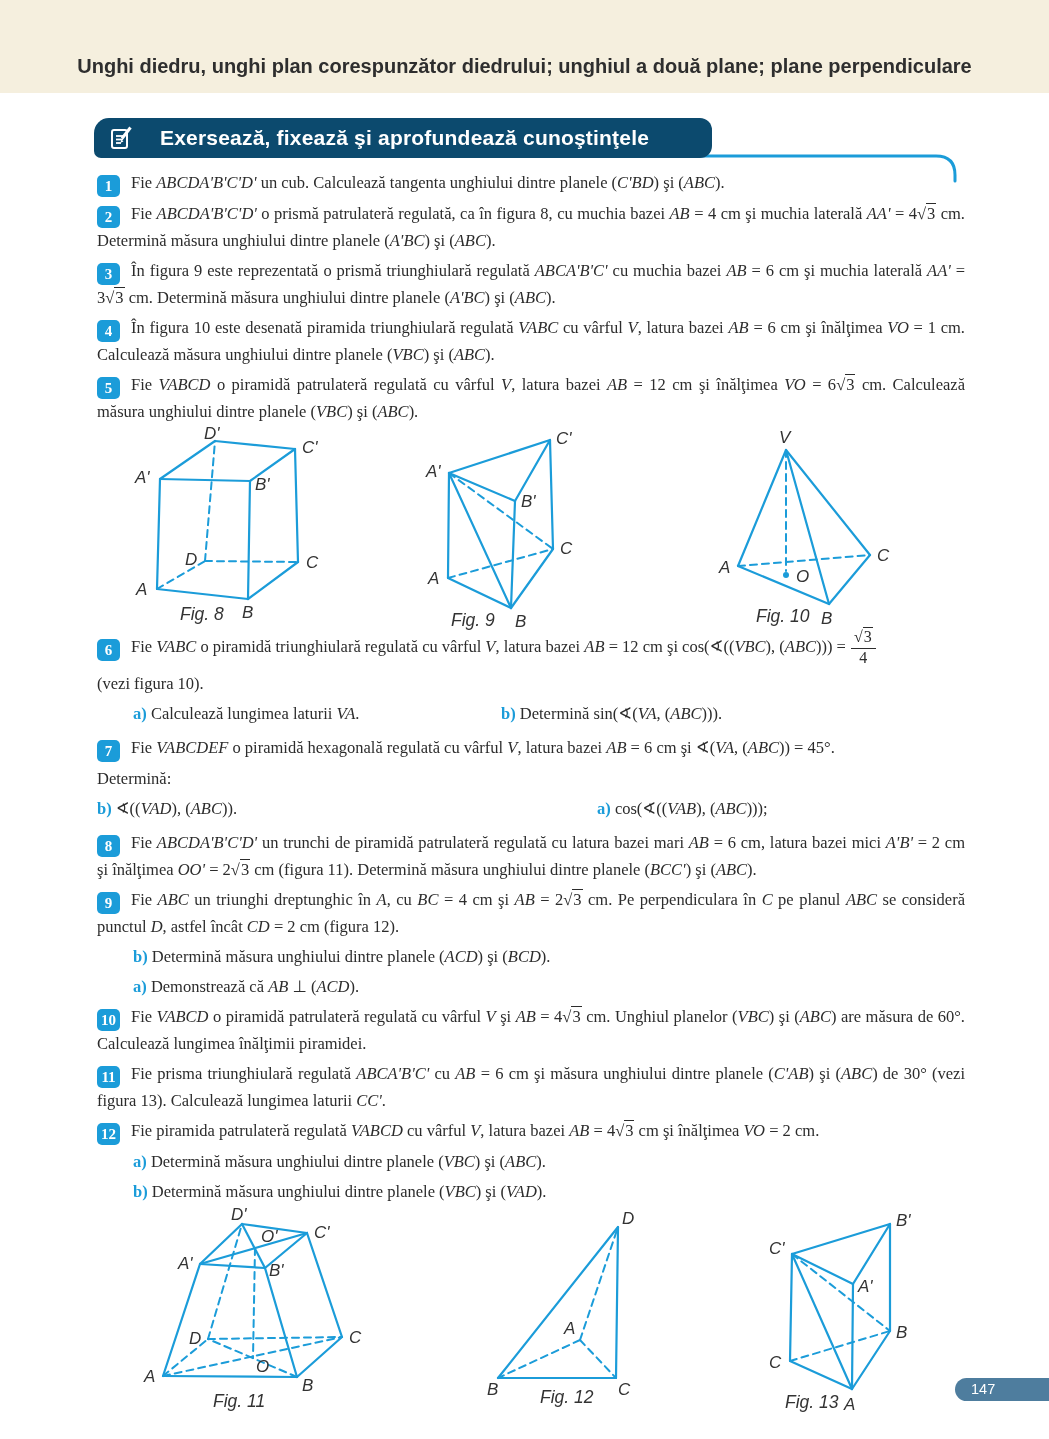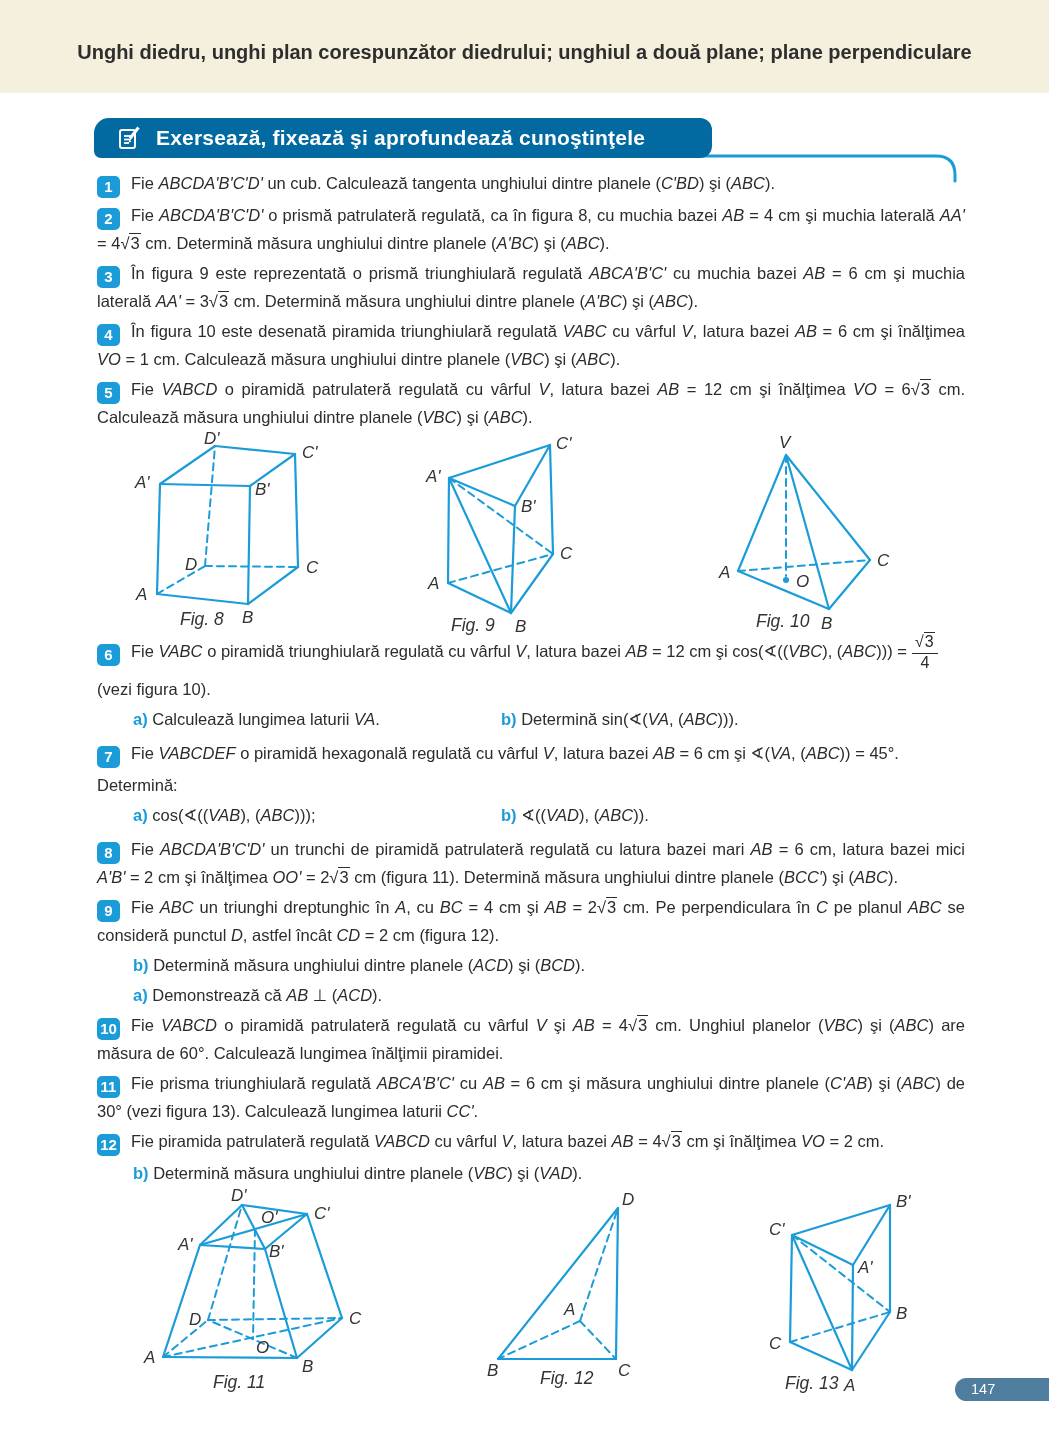--- a/index.html
+++ b/index.html
@@ -1,33 +1,33 @@
 <!DOCTYPE html>
 <html lang="ro"><head>
 <meta charset="utf-8">
 <style>
   html,body{margin:0;padding:0;}
   body{font-family:"Liberation Sans","DejaVu Sans",sans-serif;background:#e8e8e8;}
   .page{position:relative;width:1049px;height:1439px;background:#ffffff;overflow:hidden;margin:0 auto;}
 
   
-  .band{height:93px;background:#f5efde;display:flex;align-items:flex-end;justify-content:center;box-sizing:border-box;padding-bottom:29px;}
+  .band{height:93px;background:#f5efde;display:flex;align-items:flex-end;justify-content:center;box-sizing:border-box;padding-bottom:15px;}
   .band h1{margin:0;font-size:20px;font-weight:bold;color:#2e2e2e;font-family:"Liberation Sans","DejaVu Sans",sans-serif;}
 
   .content{width:868px;margin-left:97px;}
 
   
   .banner-wrap{position:relative;margin-top:25px;height:40px;}
-  .banner{position:absolute;left:-3px;top:0;width:618px;height:40px;background:#0369a1;border-radius:15px 12px 12px 7px;display:flex;align-items:center;gap:13px;padding-left:23px;box-sizing:border-box;z-index:2;}
+  .banner{position:absolute;left:-3px;top:0;width:618px;height:40px;background:#0c4a6e;border-radius:15px 12px 12px 7px;display:flex;align-items:center;gap:25px;padding-left:15px;box-sizing:border-box;z-index:2;}
   .banner .btitle{color:#fff;font-size:21px;font-weight:bold;letter-spacing:.2px;}
   .banner-tail{position:absolute;left:380px;top:36px;width:500px;height:30px;z-index:1;}
 
   
   .items{margin-top:12px;}
-  .item{font-size:16.5px;line-height:26px;color:#2c2c2c;text-align:justify;margin:0 0 4px 0;}
+  .item{font-size:16.5px;line-height:26px;color:#2c2c2c;text-align:justify;margin:0 0 4px 0;font-family:Liberation Serif, serif;}
   .item i{font-style:italic;}
   .badge{display:inline-block;min-width:23px;height:22px;background:#1b9cd9;color:#fff;border-radius:5px;text-align:center;font-weight:bold;font-style:normal;font-size:15px;line-height:22px;margin-right:11px;vertical-align:-3px;padding:0 1px;box-sizing:border-box;}
   .cont{margin-top:0;}
   .slab{color:#1b9cd9;font-weight:bold;}
   .subrow{display:flex;margin:0 0 4px 0;}
   .sub1{margin-left:36px;width:368px;}
   .sub2{flex:1;}
   .substack .srow{margin-left:36px;}
 
   
@@ -171,38 +171,39 @@
       <p class="item"><span class="badge">6</span><span>Fie <i>VABC</i> o piramidă triunghiulară regulată cu vârful <i>V</i>, latura bazei <i>AB</i> = 12 cm şi cos(∢((<i>VBC</i>), (<i>ABC</i>))) =</span><span class="frac"><span class="fnum"><span class="sq"><span class="sqs">√</span><span class="sqr">3</span></span></span><span class="fden">4</span></span></p>
       <p class="item cont">(vezi figura 10).</p>
       <div class="subrow">
         <div class="item sub1"><span class="slab">a)</span> <span>Calculează lungimea laturii <i>VA</i>.</span></div>
         <div class="item sub2"><span class="slab">b)</span> <span>Determină sin(∢(<i>VA</i>, (<i>ABC</i>))).</span></div>
       </div>
 
       <p class="item"><span class="badge">7</span><span>Fie <i>VABCDEF</i> o piramidă hexagonală regulată cu vârful <i>V</i>, latura bazei <i>AB</i> = 6 cm şi ∢(<i>VA</i>, (<i>ABC</i>)) = 45°.</span></p>
       <p class="item cont">Determină:</p>
       <div class="subrow">
+        <div class="item sub2"><span class="slab">b)</span> <span>∢((<i>VAD</i>), (<i>ABC</i>)).</span></div>
         <div class="item sub1"><span class="slab">a)</span> <span>cos(∢((<i>VAB</i>), (<i>ABC</i>)));</span></div>
-        <div class="item sub2"><span class="slab">b)</span> <span>∢((<i>VAD</i>), (<i>ABC</i>)).</span></div>
       </div>
 
       <p class="item"><span class="badge">8</span><span>Fie <i>ABCDA'B'C'D'</i> un trunchi de piramidă patrulateră regulată cu latura bazei mari <i>AB</i> = 6 cm, latura bazei mici <i>A'B'</i> = 2 cm şi înălţimea <i>OO'</i> = 2<span class="sq"><span class="sqs">√</span><span class="sqr">3</span></span> cm (figura 11). Determină măsura unghiului dintre planele (<i>BCC'</i>) şi (<i>ABC</i>).</span></p>
 
       <p class="item"><span class="badge">9</span><span>Fie <i>ABC</i> un triunghi dreptunghic în <i>A</i>, cu <i>BC</i> = 4 cm şi <i>AB</i> = 2<span class="sq"><span class="sqs">√</span><span class="sqr">3</span></span> cm. Pe perpendiculara în <i>C</i> pe planul <i>ABC</i> se consideră punctul <i>D</i>, astfel încât <i>CD</i> = 2 cm (figura 12).</span></p>
       <div class="substack">
         <div class="item srow"><span class="slab">b)</span> <span>Determină măsura unghiului dintre planele (<i>ACD</i>) şi (<i>BCD</i>).</span></div>
         <div class="item srow"><span class="slab">a)</span> <span>Demonstrează că <i>AB</i> ⊥ (<i>ACD</i>).</span></div>
       </div>
 
       <p class="item"><span class="badge">10</span><span>Fie <i>VABCD</i> o piramidă patrulateră regulată cu vârful <i>V</i> şi <i>AB</i> = 4<span class="sq"><span class="sqs">√</span><span class="sqr">3</span></span> cm. Unghiul planelor (<i>VBC</i>) şi (<i>ABC</i>) are măsura de 60°. Calculează lungimea înălţimii piramidei.</span></p>
 
       <p class="item"><span class="badge">11</span><span>Fie prisma triunghiulară regulată <i>ABCA'B'C'</i> cu <i>AB</i> = 6 cm şi măsura unghiului dintre planele (<i>C'AB</i>) şi (<i>ABC</i>) de 30° (vezi figura 13). Calculează lungimea laturii <i>CC'</i>.</span></p>
 
       <p class="item"><span class="badge">12</span><span>Fie piramida patrulateră regulată <i>VABCD</i> cu vârful <i>V</i>, latura bazei <i>AB</i> = 4<span class="sq"><span class="sqs">√</span><span class="sqr">3</span></span> cm şi înălţimea <i>VO</i> = 2 cm.</span></p>
       <div class="substack">
+        <div class="item srow"><span class="slab">a)</span> <span>Determină măsura unghiului dintre planele (<i>VBC</i>) şi (<i>ABC</i>).</span></div>
         <div class="item srow"><span class="slab">b)</span> <span>Determină măsura unghiului dintre planele (<i>VBC</i>) şi (<i>VAD</i>).</span></div>
       </div>
 
       <div class="figrow figrow2">
 
         <svg class="fig" style="left:43px" width="230" height="210" viewBox="0 0 230 210">
           <g class="solid">
             <line x1="60" y1="55" x2="102" y2="15"></line>
               <line x1="102" y1="15" x2="167" y2="24"></line>
             <line x1="167" y1="24" x2="125" y2="59"></line>

